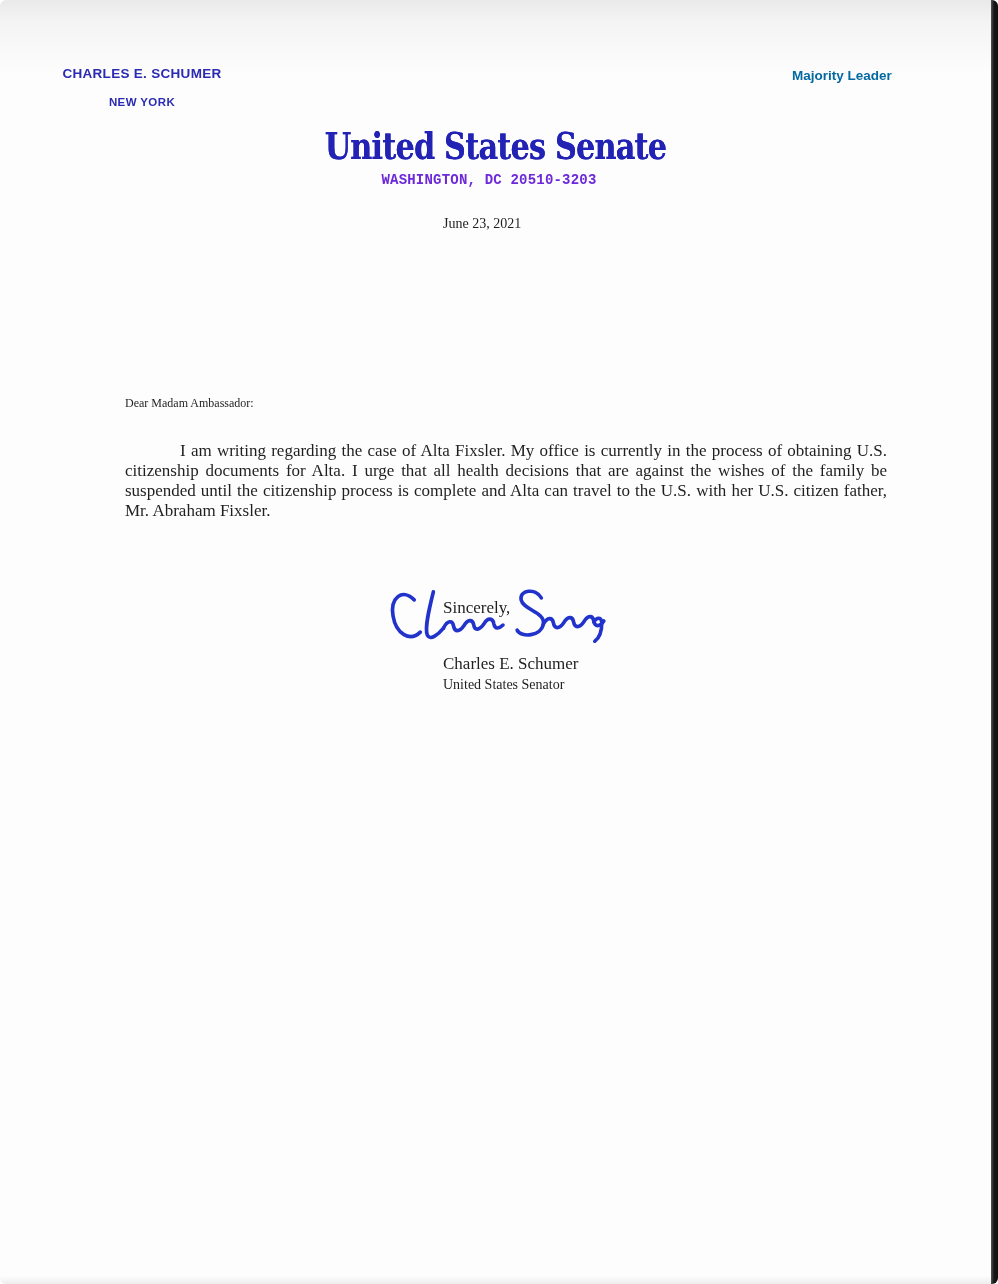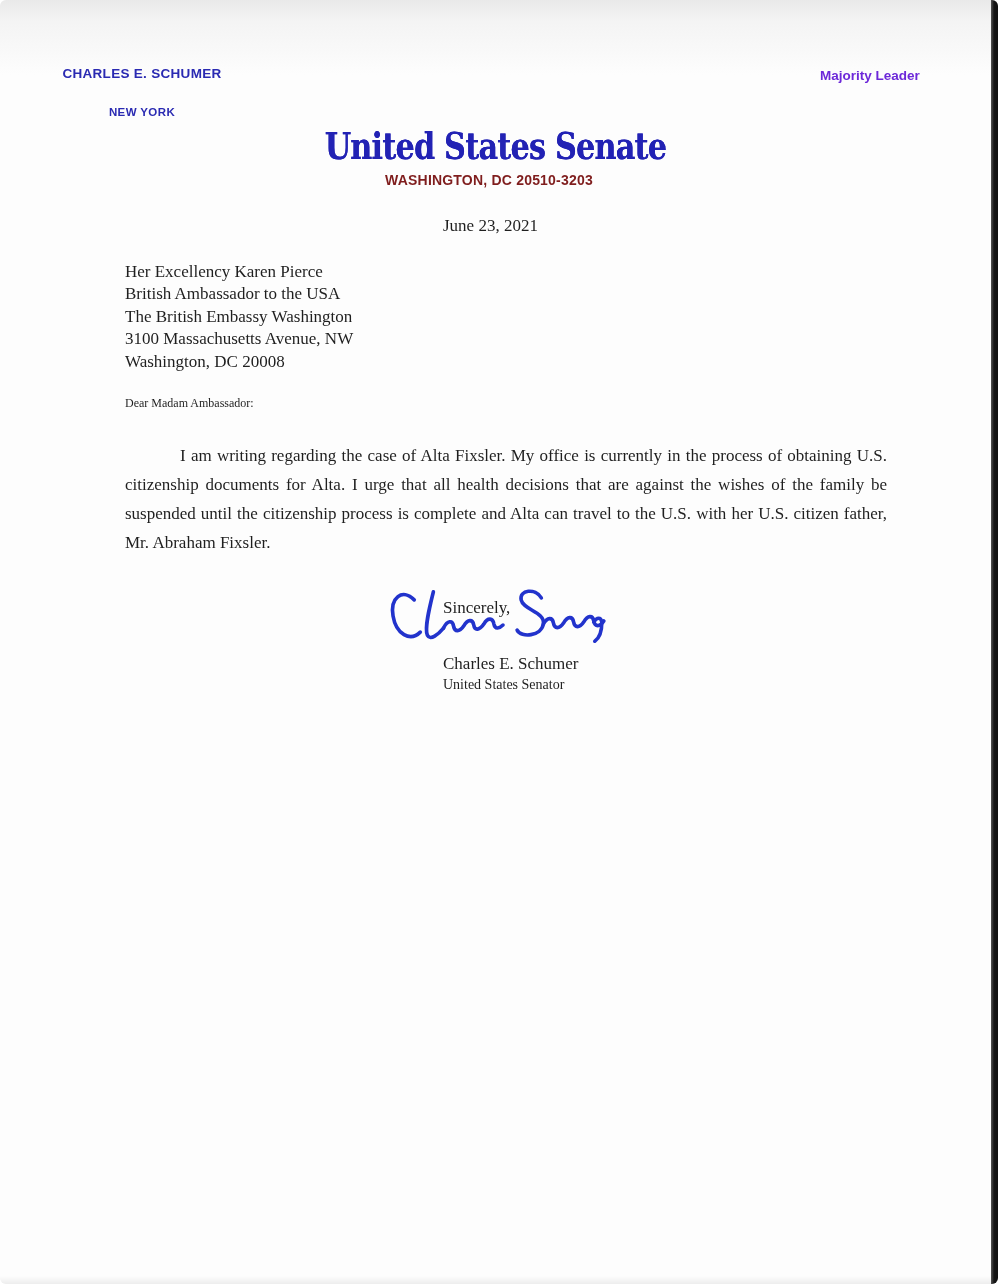--- a/index.html
+++ b/index.html
@@ -47,30 +47,30 @@
   }
   .sender-name {
     font-size: 13.5px;
     font-weight: bold;
     letter-spacing: 0.3px;
     white-space: nowrap;
   }
   .sender-state {
     font-size: 11.5px;
     font-weight: bold;
-    margin-top: 25px;
+    margin-top: 15px;
     letter-spacing: 0.4px;
   }
   .letterhead-right {
     position: absolute;
-    left: 820px; top: 68px;
+    left: 792px; top: 68px;
     font-family: "Liberation Sans", sans-serif;
     font-size: 13.5px;
     font-weight: bold;
-    color: #6d28d9;
+    color: #0369a1;
     white-space: nowrap;
   }
   .org-title {
     position: absolute;
     left: 0; top: 124px;
     width: 991px;
     text-align: center;
     font-family: "DejaVu Serif", serif;
     font-weight: bold;
     font-size: 37px;
@@ -79,48 +79,48 @@
     transform-origin: 50% 50%;
     text-shadow: 0 0 0.6px #2222b4;
     letter-spacing: -1px;
     white-space: nowrap;
   }
   .org-address {
     position: absolute;
     left: 0; top: 172px;
     width: 978px;
     text-align: center;
-    font-family: Liberation Sans, sans-serif;
+    font-family: Liberation Mono, monospace;
     font-size: 14px;
     font-weight: bold;
-    color: #7f1d1d;
+    color: #6d28d9;
     letter-spacing: 0.2px;
   }
   .date-line {
     position: absolute;
     left: 443px; top: 216px;
-    font-size: 17px;
+    font-size: 14px;
   }
   .recipient-block {
     position: absolute;
     left: 125px; top: 261px;
     font-size: 17px;
     line-height: 22.4px;
   }
   .salutation {
     position: absolute;
     left: 125px; top: 396px;
     font-size: 12px;
   }
   .body-par {
     position: absolute;
     left: 125px; top: 441px;
     width: 762px;
     font-size: 17px;
-    line-height: 29px;
+    line-height: 20px;
     text-indent: 55px;
     text-align: justify;
   }
   .closing {
     position: absolute;
     left: 443px; top: 554px;
     font-size: 17px;
     margin-top: 44px;
   }
   .signature {
@@ -159,27 +159,20 @@
     <div class="sender-state">NEW YORK</div>
   </div>
 
   <div class="letterhead-right">Majority Leader</div>
 
   <div class="org-title">United States Senate</div>
   <div class="org-address">WASHINGTON, DC 20510-3203</div>
 
   <div class="date-line">June 23, 2021</div>
 
-  <div class="recipient-block">
-    <div>Her Excellency Karen Pierce</div>
-    <div>British Ambassador to the USA</div>
-    <div>The British Embassy Washington</div>
-    <div>3100 Massachusetts Avenue, NW</div>
-    <div>Washington, DC 20008</div>
-  </div>
 
   <div class="salutation">Dear Madam Ambassador:</div>
 
   <div class="body-par">I am writing regarding the case of Alta Fixsler. My office is currently in the process of obtaining U.S. citizenship documents for Alta. I urge that all health decisions that are against the wishes of the family be suspended until the citizenship process is complete and Alta can travel to the U.S. with her U.S. citizen father, Mr. Abraham Fixsler.</div>
 
   <div class="closing">Sincerely,</div>
 
   <svg class="signature" viewBox="0 0 230 62" aria-label="handwritten signature">
     <path d="M 26 14 C 14 2 2 12 5 30 C 8 48 22 56 32 46"></path>
     <path d="M 45 6 C 41 22 36 42 39 49 C 42 55 50 48 55 42"></path>

